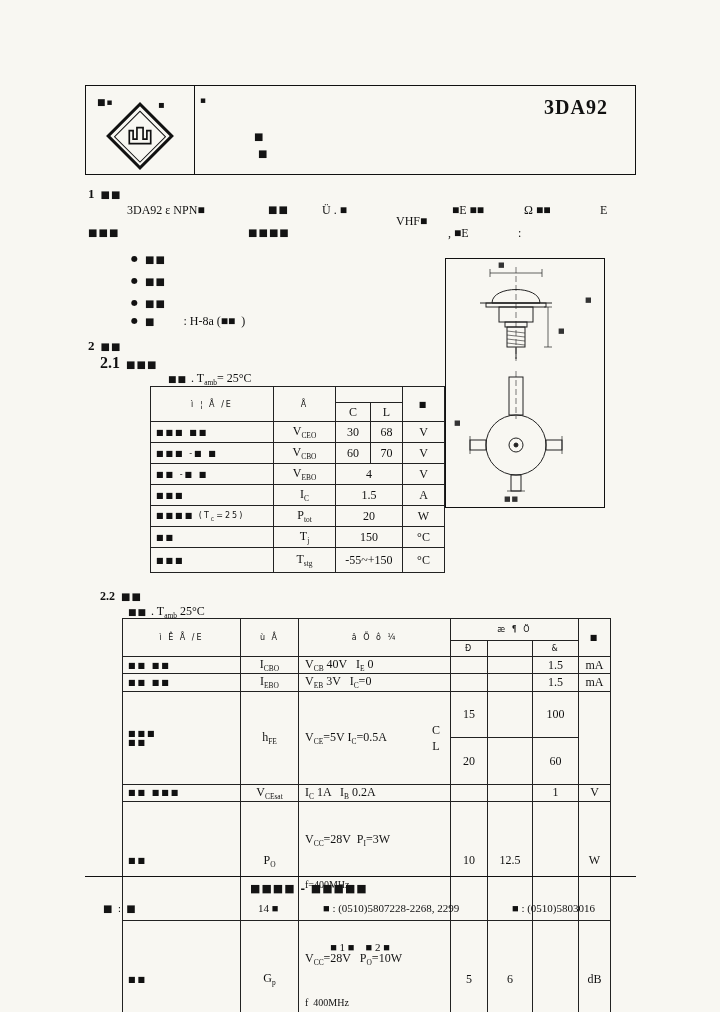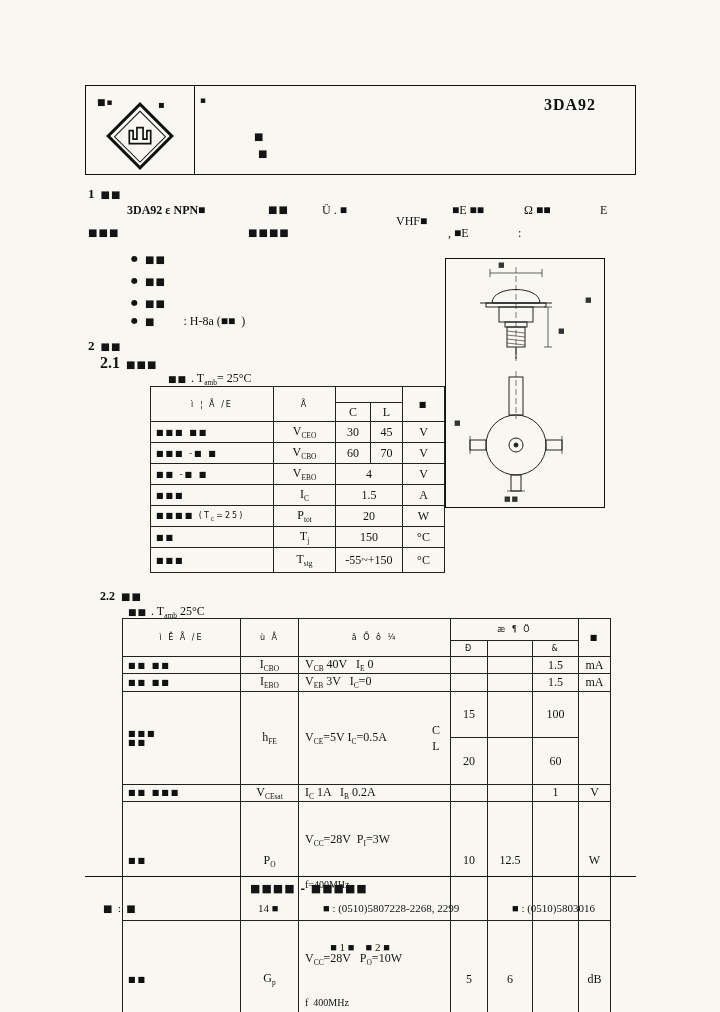--- a/index.html
+++ b/index.html
@@ -10,21 +10,21 @@
     font-family:"Liberation Serif", serif;
     overflow:hidden;
   }
   .abs { position:absolute; }
   .blob { font-family:"DejaVu Sans", sans-serif; color:#141414; letter-spacing:1px; }
   .serif { font-family:"Liberation Serif", serif; }
   .pre { white-space:pre; }
   .bold { font-weight:bold; }
   .sec-num { font-weight:bold; font-size:13px; margin-right:6px; }
   .sec-label { font-size:10px; }
-  .title { font-size:16px; font-weight:bold; letter-spacing:1px; font-family:"Liberation Serif", serif; }
+  .title { font-size:20px; font-weight:bold; letter-spacing:1px; font-family:"Liberation Serif", serif; }
   .vline { width:1px; background:#111; }
   .hline { height:1px; background:#111; }
 
   .hdr-box { border:1px solid #111; }
   .diamond-outer {
     width:48px; height:48px; border:3px solid #111; transform:rotate(45deg);
     display:flex; align-items:center; justify-content:center;
   }
   .diamond-inner {
     width:37px; height:37px; border:1.5px solid #111;
@@ -74,21 +74,21 @@
     <span class="abs blob" style="left:168px;top:45px;font-size:10px;">■</span>
     <span class="abs blob" style="left:172px;top:62px;font-size:10px;">■</span>
 
     <span class="abs title" style="left:458px;top:10px;">3DA92</span>
   </div>
 
   <div class="abs" style="left:88px;top:184px;">
     <span class="sec-num">1</span><span class="blob sec-label">■■</span>
   </div>
 
-  <span class="abs serif" style="left:127px;top:203px;font-size:12px;font-weight:bold;">3DA92 ε NPN■</span>
+  <span class="abs serif" style="left:127px;top:203px;font-size:12px;">3DA92 ε NPN■</span>
   <span class="abs blob" style="left:268px;top:204px;font-size:10px;">■■</span>
   <span class="abs serif" style="left:322px;top:203px;font-size:12px;">Ü . ■</span>
   <span class="abs serif" style="left:396px;top:214px;font-size:12px;">VHF■</span>
   <span class="abs serif" style="left:452px;top:203px;font-size:12px;">■E ■■</span>
   <span class="abs serif" style="left:524px;top:203px;font-size:12px;">Ω ■■</span>
   <span class="abs serif" style="left:600px;top:203px;font-size:12px;">E</span>
 
   <span class="abs blob" style="left:88px;top:227px;font-size:10px;">■■■</span>
   <span class="abs blob" style="left:248px;top:227px;font-size:10px;">■■■■</span>
   <span class="abs serif" style="left:448px;top:226px;font-size:12px;">, ■E</span>
@@ -135,21 +135,21 @@
         <td rowspan="2" class="bl">■</td>
       </tr>
       <tr style="height:19px">
         <td>C</td>
         <td>L</td>
       </tr>
       <tr style="height:21px">
         <td class="bl" style="text-align:left;padding-left:5px;">■■■  ■■</td>
         <td>V<sub>CEO</sub></td>
         <td>30</td>
-        <td>45</td>
+        <td>68</td>
         <td>V</td>
       </tr>
       <tr style="height:21px">
         <td class="bl" style="text-align:left;padding-left:5px;">■■■ -■ ■</td>
         <td>V<sub>CBO</sub></td>
         <td>60</td>
         <td>70</td>
         <td>V</td>
       </tr>
       <tr style="height:21px">

